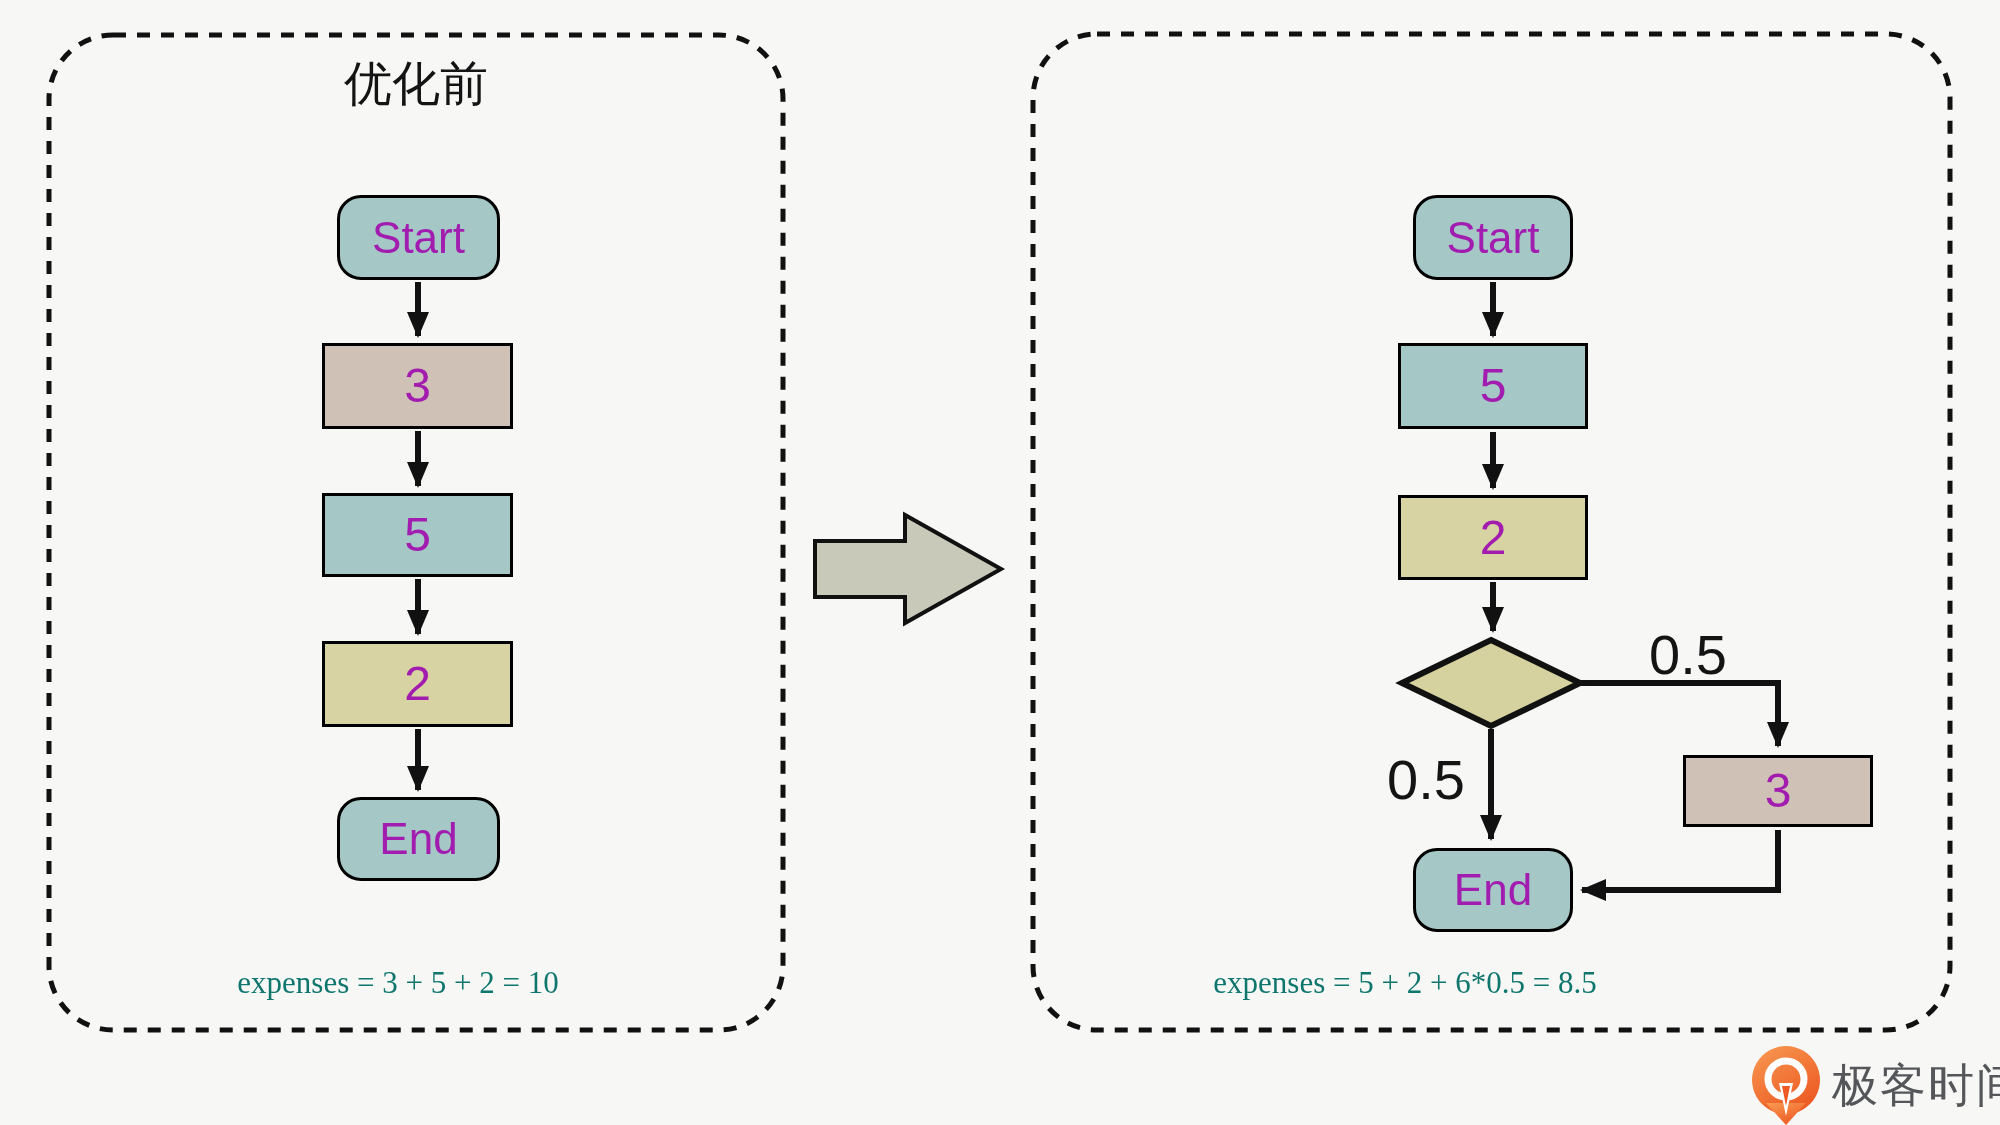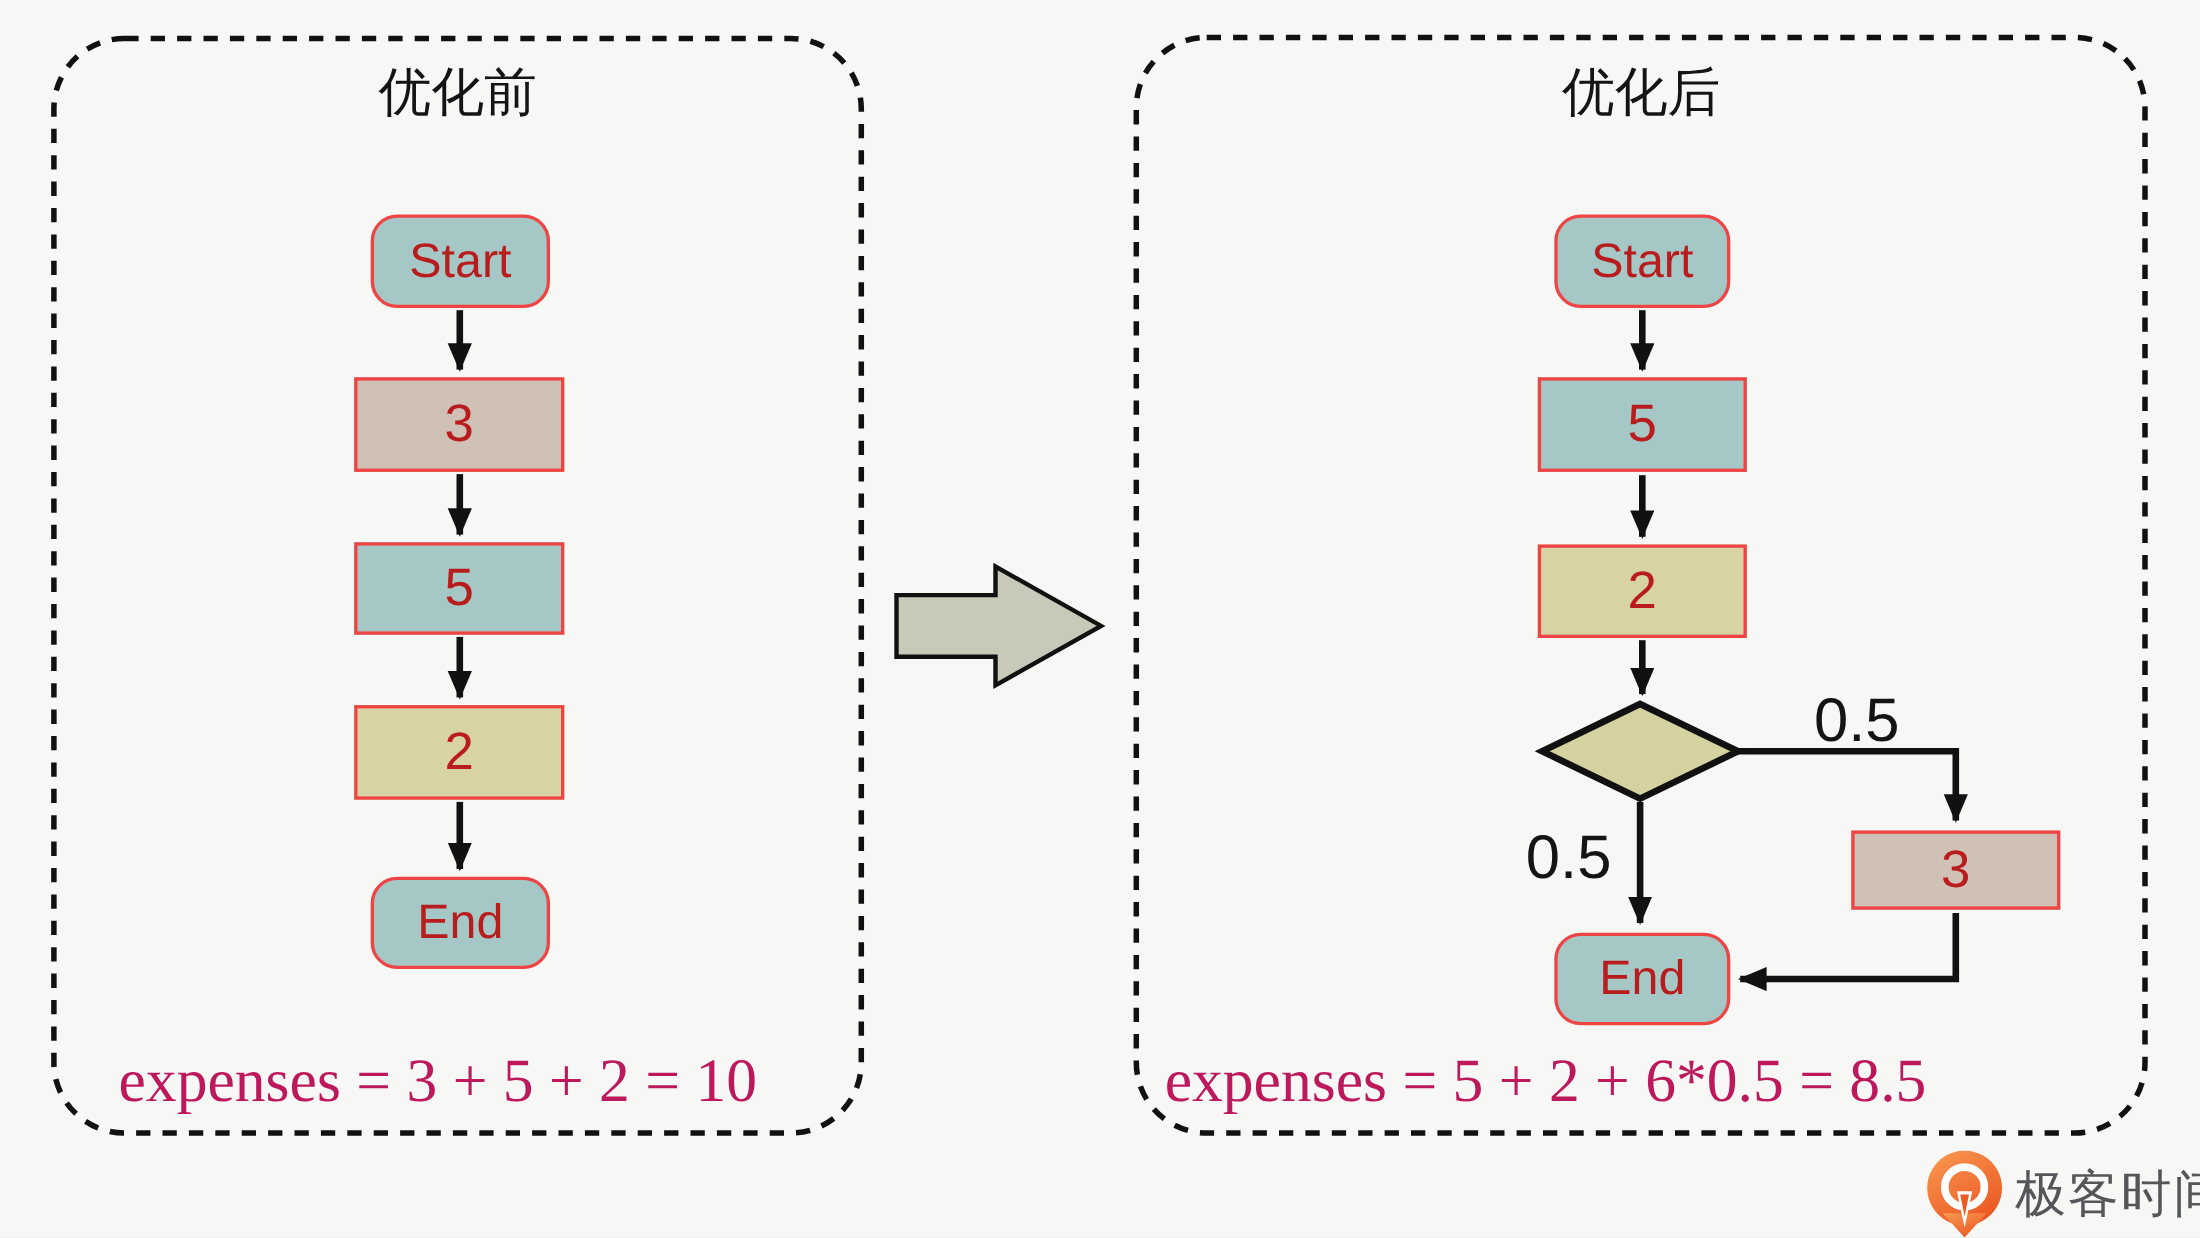--- a/index.html
+++ b/index.html
@@ -8,41 +8,41 @@
     width:2000px;height:1125px;
     background:#f7f8f6;
     overflow:hidden;
     font-family:"Liberation Sans", sans-serif;
     text-decoration:underline;
   }
   svg.layer{position:absolute;left:0;top:0;width:2000px;height:1125px;}
   .node{
     position:absolute;
     display:flex;align-items:center;justify-content:center;
-    border:3px solid #ef4444;
+    border:3px solid #000000;
     box-sizing:border-box;
-    color:#b91c1c;
+    color:#a21caf;
     font-size:48px;
     line-height:1;
   }
   .node.terminal{border-radius:24px;font-size:44px;}
   .teal{background:#a5c8c7;}
   .tan{background:#cfc1b5;}
   .khaki{background:#d7d3a2;}
   .panel-title{
     position:absolute;
     transform:translate(-50%,-50%);
     font-size:48px;color:#141414;
     white-space:nowrap;
     font-family:"Liberation Sans", sans-serif;
   }
   .equation{
     position:absolute;
     transform:translate(-50%,-50%);
-    font-size:56px;color:#be185d;
+    font-size:31px;color:#0f766e;
     white-space:nowrap;
     font-family:"Liberation Serif", serif;
   }
   .branch-label{
     position:absolute;
     transform:translate(-50%,-50%);
     font-size:56px;color:#141414;
     white-space:nowrap;
   }
   .logo{
@@ -84,21 +84,20 @@
     <path d="M1493 432 V488" stroke="#111" stroke-width="6" fill="none" marker-end="url(#arrow)"></path>
     <path d="M1493 582 V631" stroke="#111" stroke-width="6" fill="none" marker-end="url(#arrow)"></path>
     <path d="M1580 683 H1778 V746" stroke="#111" stroke-width="6" fill="none" marker-end="url(#arrow)"></path>
     <path d="M1491 729 V839" stroke="#111" stroke-width="6" fill="none" marker-end="url(#arrow)"></path>
     <path d="M1778 830 V890 H1582" stroke="#111" stroke-width="6" fill="none" marker-end="url(#arrow)"></path>
 
     <polygon points="1491,640 1580,683 1491,726 1402,683" fill="#d5d2a0" stroke="#111" stroke-width="6"></polygon>
   </svg>
 
   <div class="panel-title" style="left:416px;top:84px;">优化前</div>
-  <div class="panel-title" style="left:1492px;top:84px;">优化后</div>
 
   <div class="node terminal teal" style="left:337px;top:195px;width:163px;height:85px;">
     <span>Start</span>
   </div>
   <div class="node tan" style="left:322px;top:343px;width:191px;height:86px;">
     <span>3</span>
   </div>
   <div class="node teal" style="left:322px;top:493px;width:191px;height:84px;">
     <span>5</span>
   </div>

